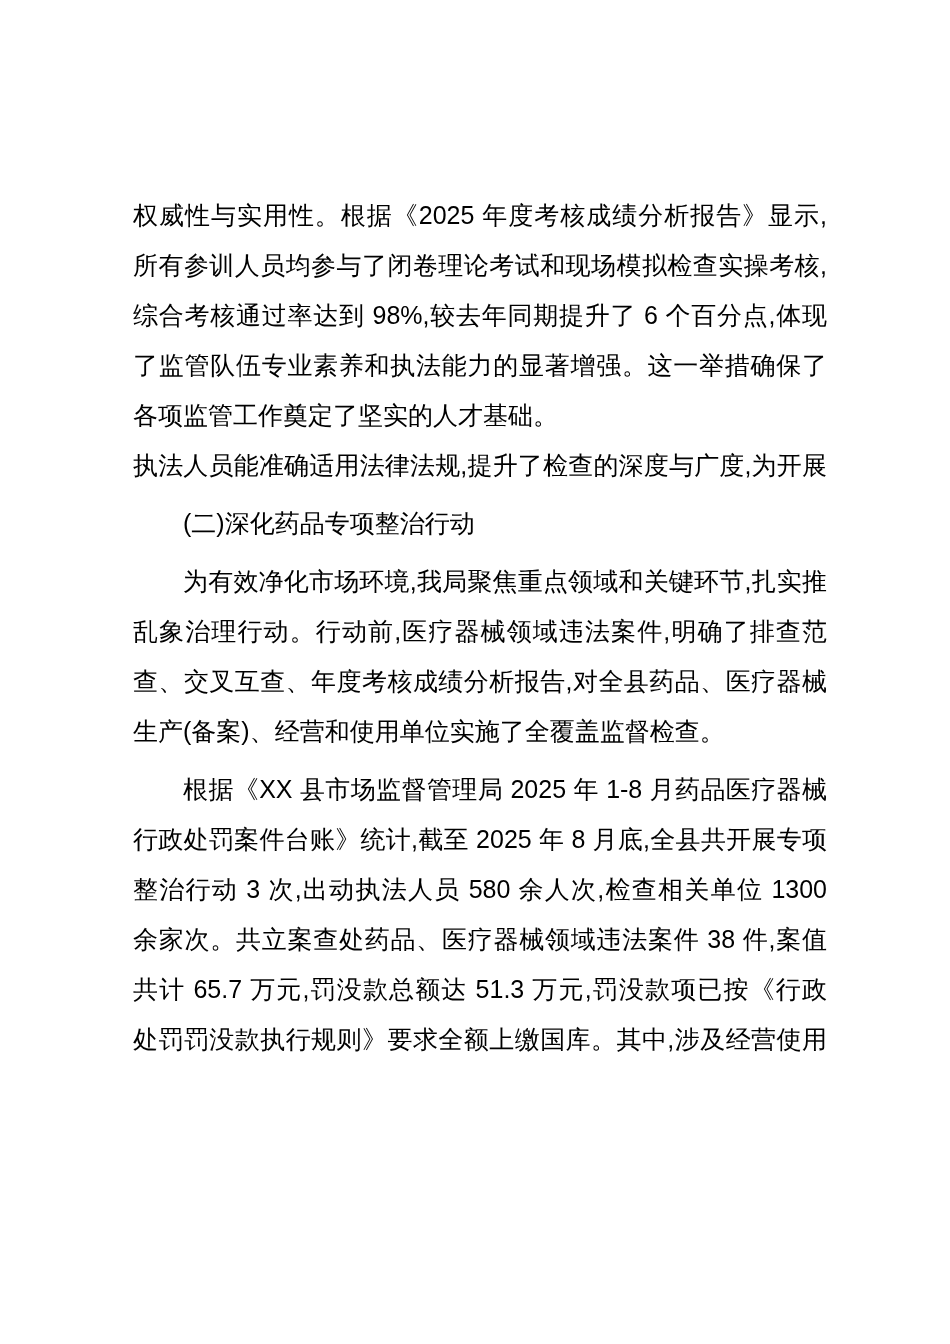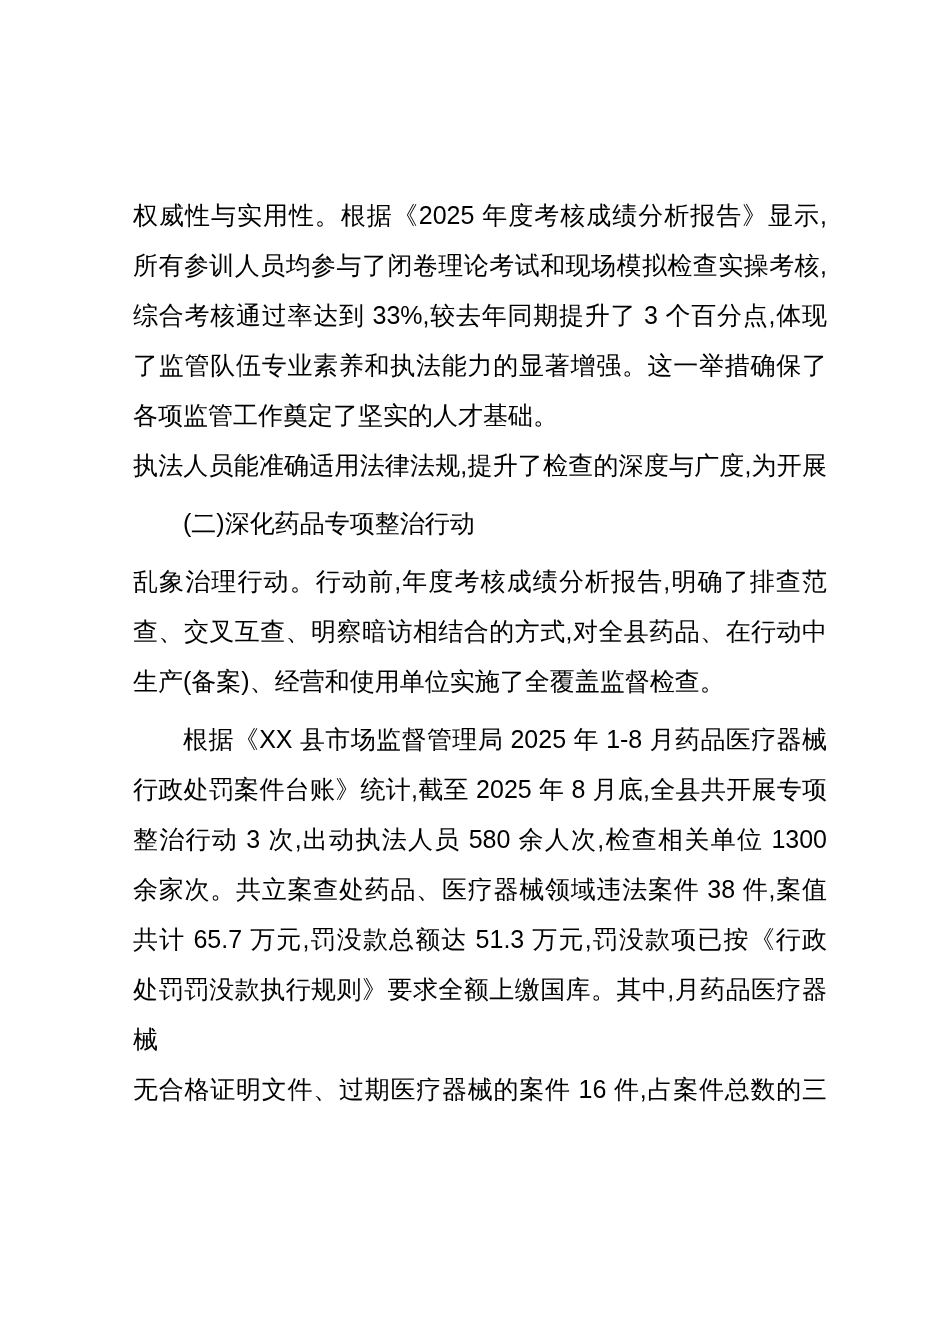--- a/index.html
+++ b/index.html
@@ -39,40 +39,40 @@
 </style>
 </head>
 <body>
 
 <div class="page">
   <div class="content">
 
     <div class="paragraph">
       <div class="line">权威性与实用性。根据《2025 年度考核成绩分析报告》显示,</div>
       <div class="line">所有参训人员均参与了闭卷理论考试和现场模拟检查实操考核,</div>
-      <div class="line">综合考核通过率达到 33%,较去年同期提升了 3 个百分点,体现</div>
+      <div class="line">综合考核通过率达到 98%,较去年同期提升了 6 个百分点,体现</div>
       <div class="line">了监管队伍专业素养和执法能力的显著增强。这一举措确保了</div>
       <div class="line pend">各项监管工作奠定了坚实的人才基础。</div>
       <div class="line">执法人员能准确适用法律法规,提升了检查的深度与广度,为开展</div>
     </div>
 
     <div class="paragraph">
       <div class="line ind pend">(二)深化药品专项整治行动</div>
     </div>
 
     <div class="paragraph">
-      <div class="line">乱象治理行动。行动前,年度考核成绩分析报告,明确了排查范</div>
-      <div class="line">查、交叉互查、明察暗访相结合的方式,对全县药品、在行动中</div>
+      <div class="line ind">为有效净化市场环境,我局聚焦重点领域和关键环节,扎实推</div>
+      <div class="line">乱象治理行动。行动前,医疗器械领域违法案件,明确了排查范</div>
+      <div class="line">查、交叉互查、年度考核成绩分析报告,对全县药品、医疗器械</div>
       <div class="line pend">生产(备案)、经营和使用单位实施了全覆盖监督检查。</div>
     </div>
 
     <div class="paragraph">
       <div class="line ind">根据《XX 县市场监督管理局 2025 年 1-8 月药品医疗器械</div>
       <div class="line">行政处罚案件台账》统计,截至 2025 年 8 月底,全县共开展专项</div>
       <div class="line">整治行动 3 次,出动执法人员 580 余人次,检查相关单位 1300</div>
       <div class="line">余家次。共立案查处药品、医疗器械领域违法案件 38 件,案值</div>
       <div class="line">共计 65.7 万元,罚没款总额达 51.3 万元,罚没款项已按《行政</div>
-      <div class="line">处罚罚没款执行规则》要求全额上缴国库。其中,月药品医疗器械</div>
-      <div class="line">无合格证明文件、过期医疗器械的案件 16 件,占案件总数的三</div>
+      <div class="line">处罚罚没款执行规则》要求全额上缴国库。其中,涉及经营使用</div>
     </div>
 
   </div>
 </div>
 
 </body></html>

